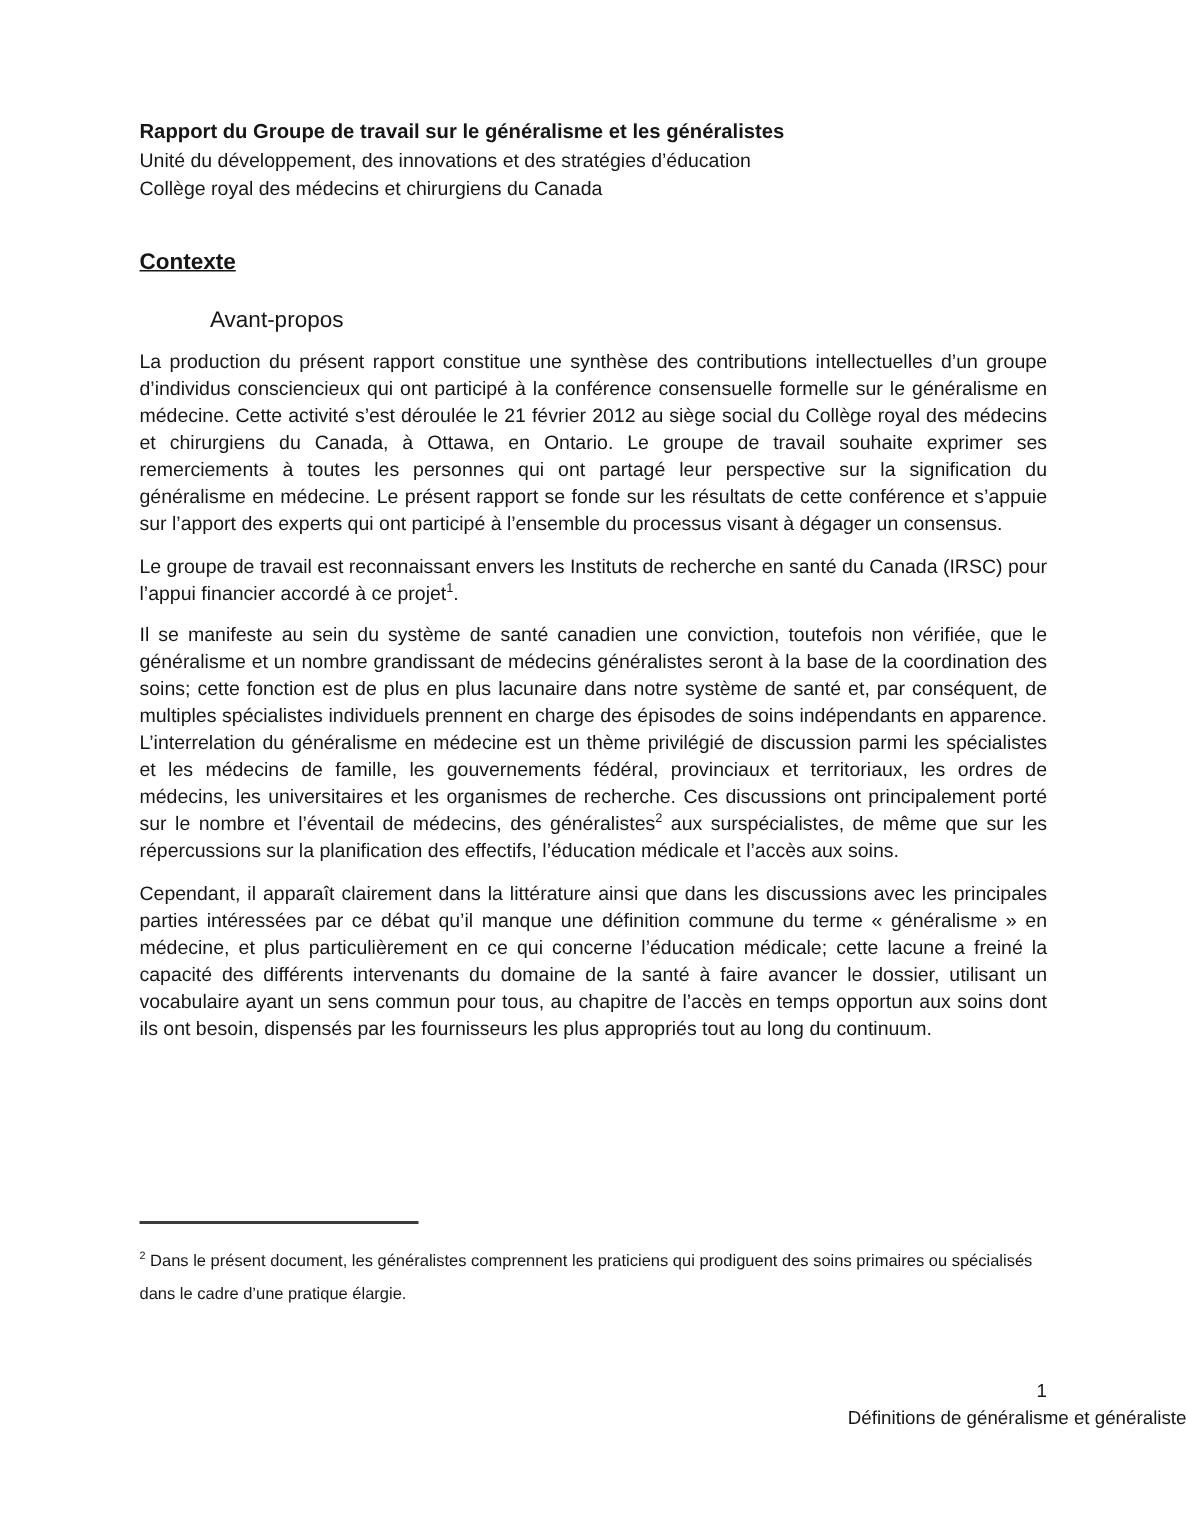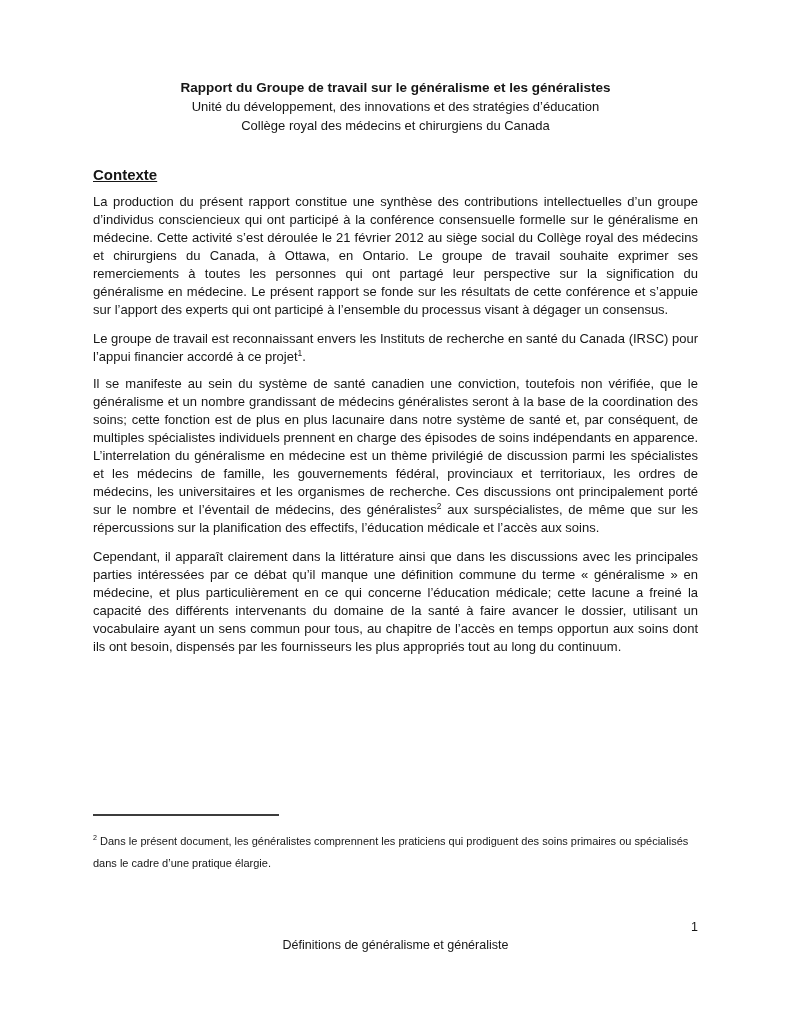--- a/index.html
+++ b/index.html
@@ -13,21 +13,20 @@
     height: 1024px;
     margin: 0 auto;
     background: #ffffff;
     box-sizing: border-box;
     padding: 78px 93px 0 93px;
     overflow: hidden;
     color: #161616;
     font-family: "Liberation Sans", "DejaVu Sans", sans-serif;
   }
   .title-block {
-    text-align: center;
     font-size: 13px;
     line-height: 19px;
   }
   .title-main {
     font-weight: bold;
     font-size: 13.5px;
   }
   h1.section-heading {
     font-size: 15px;
     font-weight: bold;
@@ -82,38 +81,39 @@
     top: 920px;
     right: 93px;
     font-size: 12.5px;
     line-height: 15px;
   }
   .running-footer {
     position: absolute;
     top: 937px;
     left: 0;
     right: 0;
-    text-align: center;
+    text-align: right;
     font-size: 12.5px;
     line-height: 16px;
   }
 </style>
 </head>
 <body>
 
 <div class="page">
 
   <header class="title-block">
     <div class="title-main">Rapport du Groupe de travail sur le généralisme et les généralistes</div>
     <div class="title-line">Unité du développement, des innovations et des stratégies d’éducation</div>
     <div class="title-line">Collège royal des médecins et chirurgiens du Canada</div>
   </header>
 
   <h1 class="section-heading">Contexte</h1>
 
+  <h2 class="subsection-heading">Avant-propos</h2>
 
   <p class="body-para p1">La production du présent rapport constitue une synthèse des contributions intellectuelles d’un groupe d’individus consciencieux qui ont participé à la conférence consensuelle formelle sur le généralisme en médecine. Cette activité s’est déroulée le 21 février 2012 au siège social du Collège royal des médecins et chirurgiens du Canada, à Ottawa, en Ontario. Le groupe de travail souhaite exprimer ses remerciements à toutes les personnes qui ont partagé leur perspective sur la signification du généralisme en médecine. Le présent rapport se fonde sur les résultats de cette conférence et s’appuie sur l’apport des experts qui ont participé à l’ensemble du processus visant à dégager un consensus.</p>
 
   <p class="body-para p2"><span>Le groupe de travail est reconnaissant envers les Instituts de recherche en santé du Canada (IRSC) pour l’appui financier accordé à ce projet</span><sup class="fn-ref">1</sup><span>.</span></p>
 
 
   <p class="body-para p3"><span>Il se manifeste au sein du système de santé canadien une conviction, toutefois non vérifiée, que le généralisme et un nombre grandissant de médecins généralistes seront à la base de la coordination des soins; cette fonction est de plus en plus lacunaire dans notre système de santé et, par conséquent, de multiples spécialistes individuels prennent en charge des épisodes de soins indépendants en apparence. L’interrelation du généralisme en médecine est un thème privilégié de discussion parmi les spécialistes et les médecins de famille, les gouvernements fédéral, provinciaux et territoriaux, les ordres de médecins, les universitaires et les organismes de recherche. Ces discussions ont principalement porté sur le nombre et l’éventail de médecins, des généralistes</span><sup class="fn-ref">2</sup><span> aux surspécialistes, de même que sur les répercussions sur la planification des effectifs, l’éducation médicale et l’accès aux soins.</span></p>
 
   <p class="body-para p4">Cependant, il apparaît clairement dans la littérature ainsi que dans les discussions avec les principales parties intéressées par ce débat qu’il manque une définition commune du terme «&nbsp;généralisme&nbsp;» en médecine, et plus particulièrement en ce qui concerne l’éducation médicale; cette lacune a freiné la capacité des différents intervenants du domaine de la santé à faire avancer le dossier, utilisant un vocabulaire ayant un sens commun pour tous, au chapitre de l’accès en temps opportun aux soins dont ils ont besoin, dispensés par les fournisseurs les plus appropriés tout au long du continuum.</p>
 

